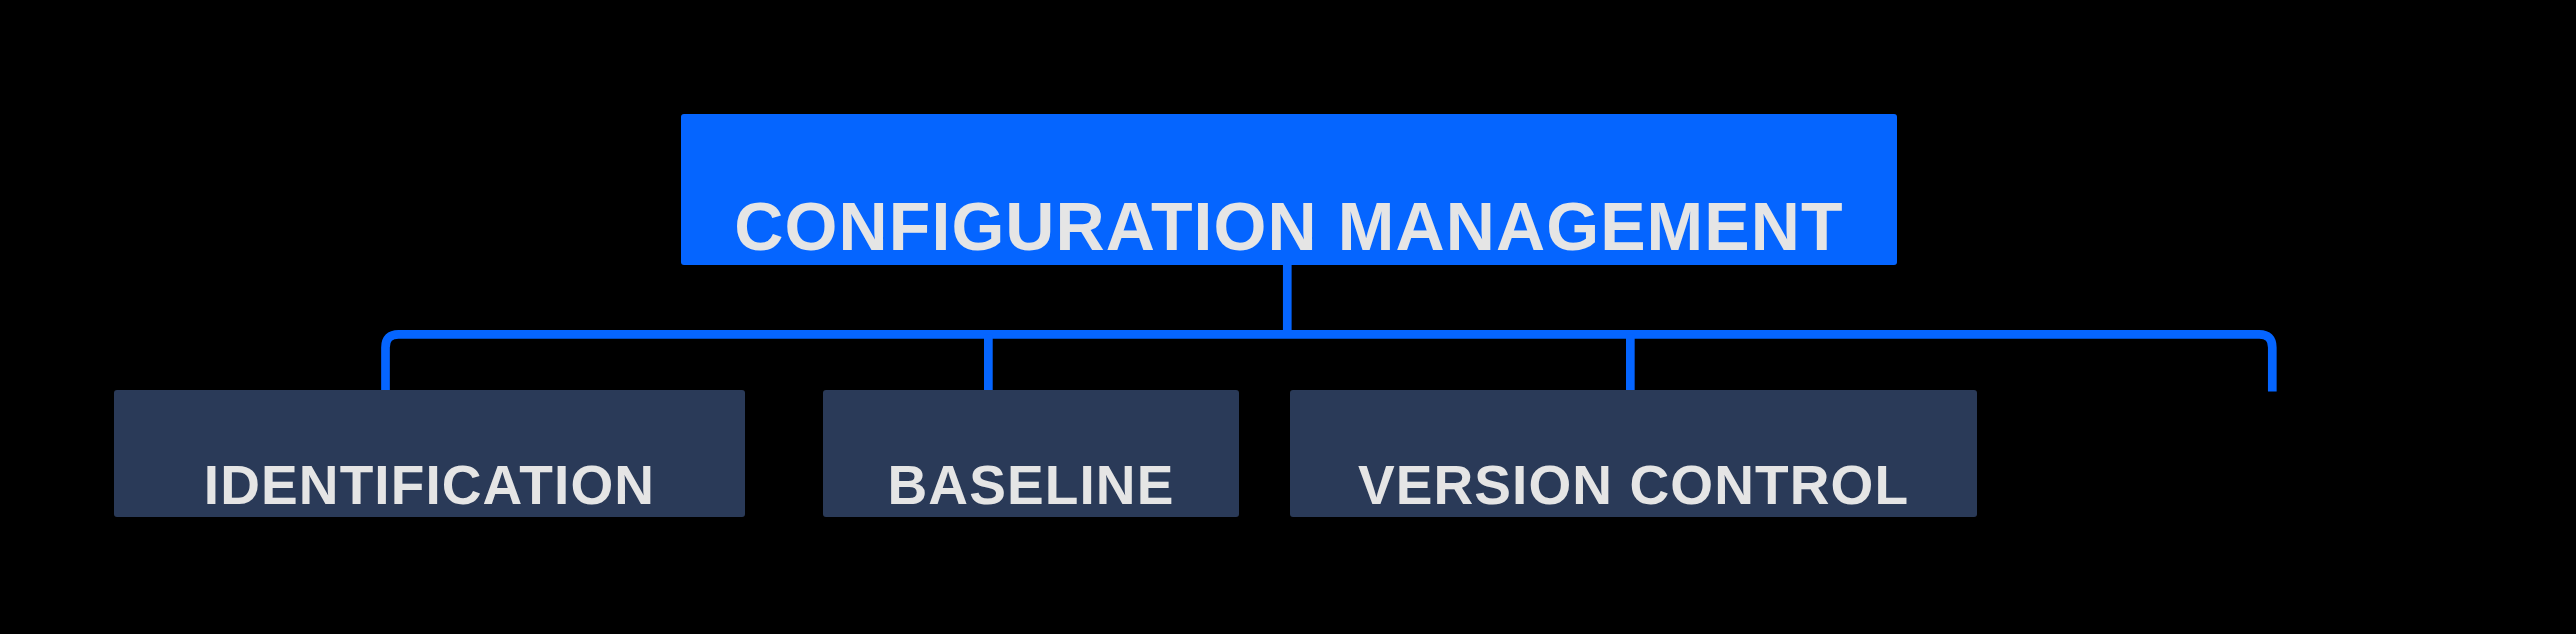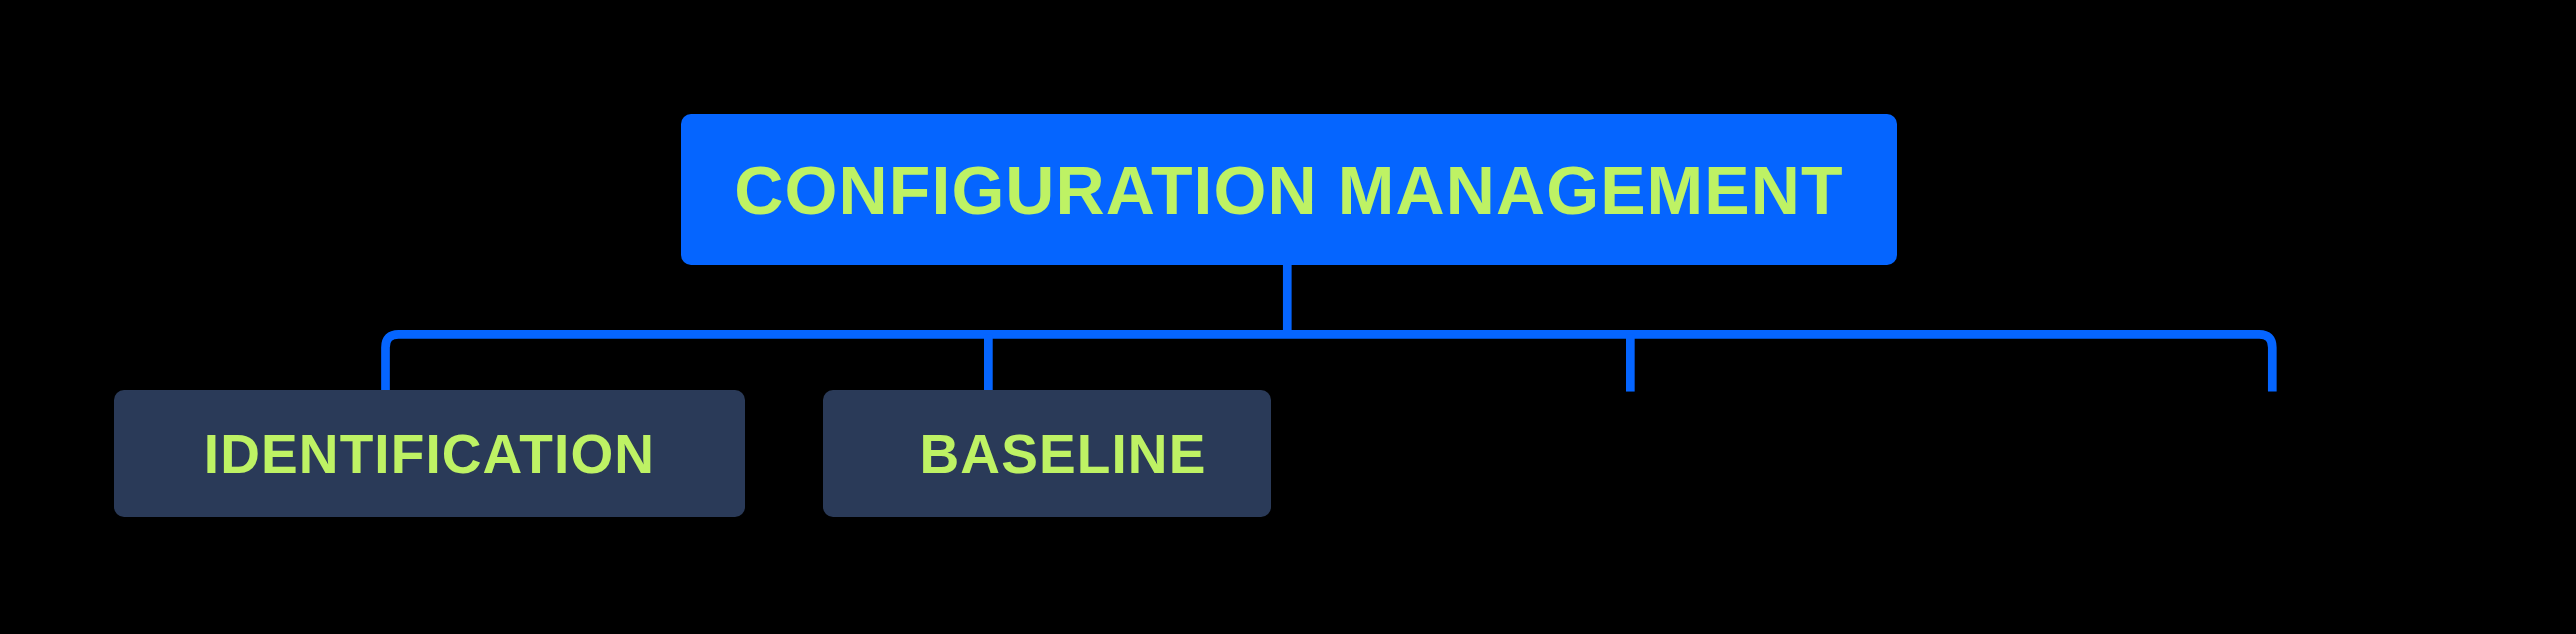--- a/index.html
+++ b/index.html
@@ -19,45 +19,45 @@
     position: absolute;
     left: 0;
     top: 0;
     width: 2576px;
     height: 634px;
     pointer-events: none;
   }
   .node {
     position: absolute;
     display: flex;
-    align-items: center;
+    align-items: flex-end;
     justify-content: center;
-    color: #bef264;
+    color: #e5e5e5;
     font-weight: 700;
     text-align: center;
     white-space: nowrap;
-    border-radius: 10px;
+    border-radius: 3px;
     letter-spacing: 1.1px;
   }
   .node-root {
     left: 681px;
     top: 114px;
     width: 1216px;
     height: 151px;
     background: #0565FF;
     font-size: 68px;
   }
   .node-child {
     top: 390px;
     height: 127px;
     background: #2A3A58;
     font-size: 55px;
   }
   #child-identification { left: 114px;  width: 631px; }
-  #child-baseline       { left: 823px; width: 416px; padding-left: 32px; }
+  #child-baseline       { left: 823px; width: 416px; }
   #child-version        { left: 1290px; width: 687px; }
   #child-auditing       { left: 2028px; width: 413px; }
 </style>
 </head>
 <body>
 
 <div class="canvas">
 
   <svg class="connector-svg" viewBox="0 0 3558 876" xmlns="http://www.w3.org/2000/svg">
     <g fill="none" stroke-width="12" stroke-linecap="butt">
@@ -73,16 +73,19 @@
   </div>
 
   <div class="node node-child" id="child-identification">
     <span>IDENTIFICATION</span>
   </div>
 
   <div class="node node-child" id="child-baseline">
     <span>BASELINE</span>
   </div>
 
+  <div class="node node-child" id="child-version">
+    <span>VERSION CONTROL</span>
+  </div>
 
 
 </div>
 
 
 </body></html>

